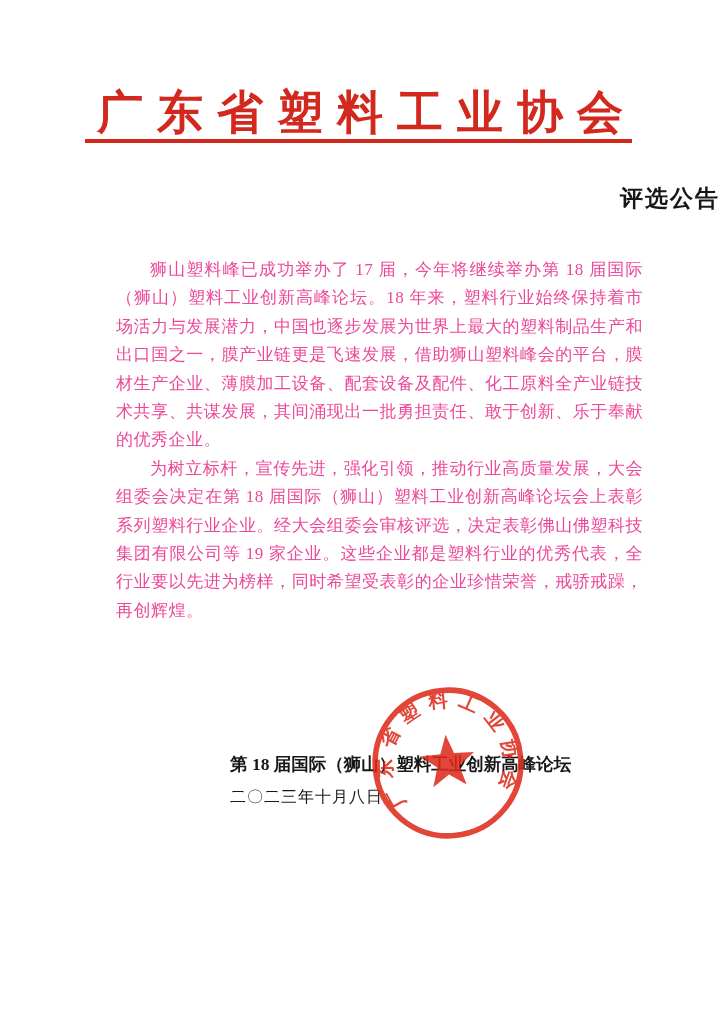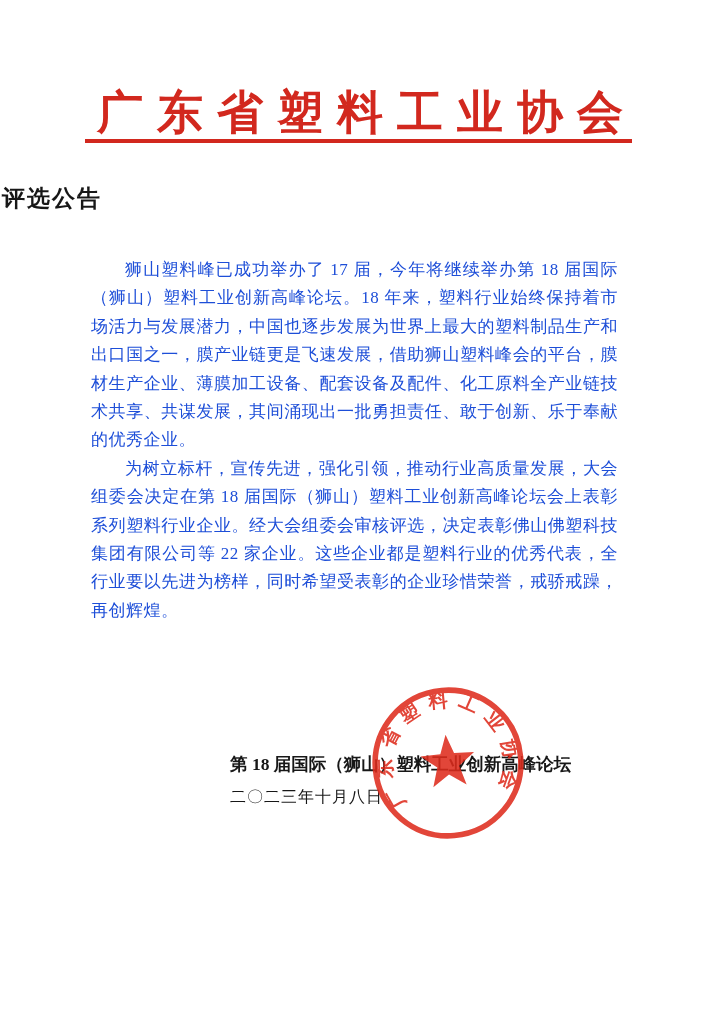--- a/index.html
+++ b/index.html
@@ -35,37 +35,37 @@
     width: 547px;
     height: 4px;
     background: #d2281e;
   }
 
   .doc-title {
     position: absolute;
     top: 183px;
     left: 0;
     right: 0;
-    text-align: left;
+    text-align: right;
     font-size: 23px;
     font-weight: bold;
     letter-spacing: 2px;
     text-indent: 2px;
     color: #171717;
   }
 
   .body-text {
     position: absolute;
     top: 256px;
-    left: 91px;
+    left: 116px;
     width: 527px;
     font-size: 17px;
     line-height: 28.4px;
     letter-spacing: 0.5px;
-    color: #1d4ed8;
+    color: #ec4899;
     text-align: justify;
     text-justify: inter-character;
   }
   .body-text p { text-indent: 2em; margin: 0; }
 
   .signature {
     position: absolute;
     top: 748px;
     left: 230px;
     width: 400px;
@@ -111,21 +111,21 @@
 <div class="page">
 
   <div class="letterhead">广东省塑料工业协会</div>
 
   <div class="letterhead-rule"></div>
 
   <div class="doc-title">评选公告</div>
 
   <div class="body-text">
     <p>狮山塑料峰已成功举办了 17 届，今年将继续举办第 18 届国际（狮山）塑料工业创新高峰论坛。18 年来，塑料行业始终保持着市场活力与发展潜力，中国也逐步发展为世界上最大的塑料制品生产和出口国之一，膜产业链更是飞速发展，借助狮山塑料峰会的平台，膜材生产企业、薄膜加工设备、配套设备及配件、化工原料全产业链技术共享、共谋发展，其间涌现出一批勇担责任、敢于创新、乐于奉献的优秀企业。</p>
-    <p>为树立标杆，宣传先进，强化引领，推动行业高质量发展，大会组委会决定在第 18 届国际（狮山）塑料工业创新高峰论坛会上表彰系列塑料行业企业。经大会组委会审核评选，决定表彰佛山佛塑科技集团有限公司等 22 家企业。这些企业都是塑料行业的优秀代表，全行业要以先进为榜样，同时希望受表彰的企业珍惜荣誉，戒骄戒躁，再创辉煌。</p>
+    <p>为树立标杆，宣传先进，强化引领，推动行业高质量发展，大会组委会决定在第 18 届国际（狮山）塑料工业创新高峰论坛会上表彰系列塑料行业企业。经大会组委会审核评选，决定表彰佛山佛塑科技集团有限公司等 19 家企业。这些企业都是塑料行业的优秀代表，全行业要以先进为榜样，同时希望受表彰的企业珍惜荣誉，戒骄戒躁，再创辉煌。</p>
   </div>
 
   <div class="signature">
     <div class="sig-line">第 18 届国际（狮山）塑料工业创新高峰论坛</div>
     <div class="sig-date">二〇二三年十月八日</div>
   </div>
 
   <svg class="stamp" viewBox="0 0 170 170" aria-hidden="true">
     <defs>
       <path id="seal-arc" d="M 42.1 121 A 56 56 0 1 1 127.9 121" fill="none"></path>

